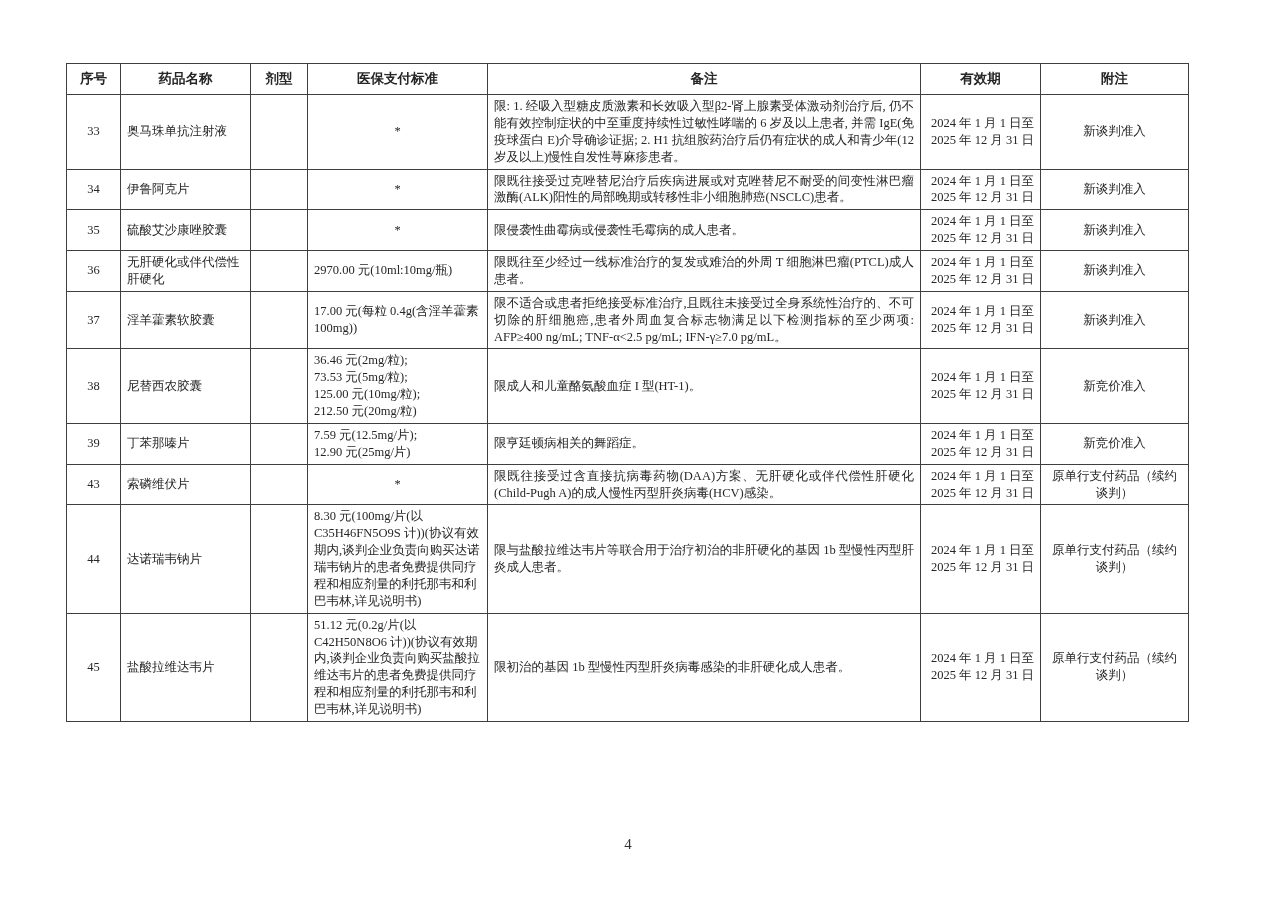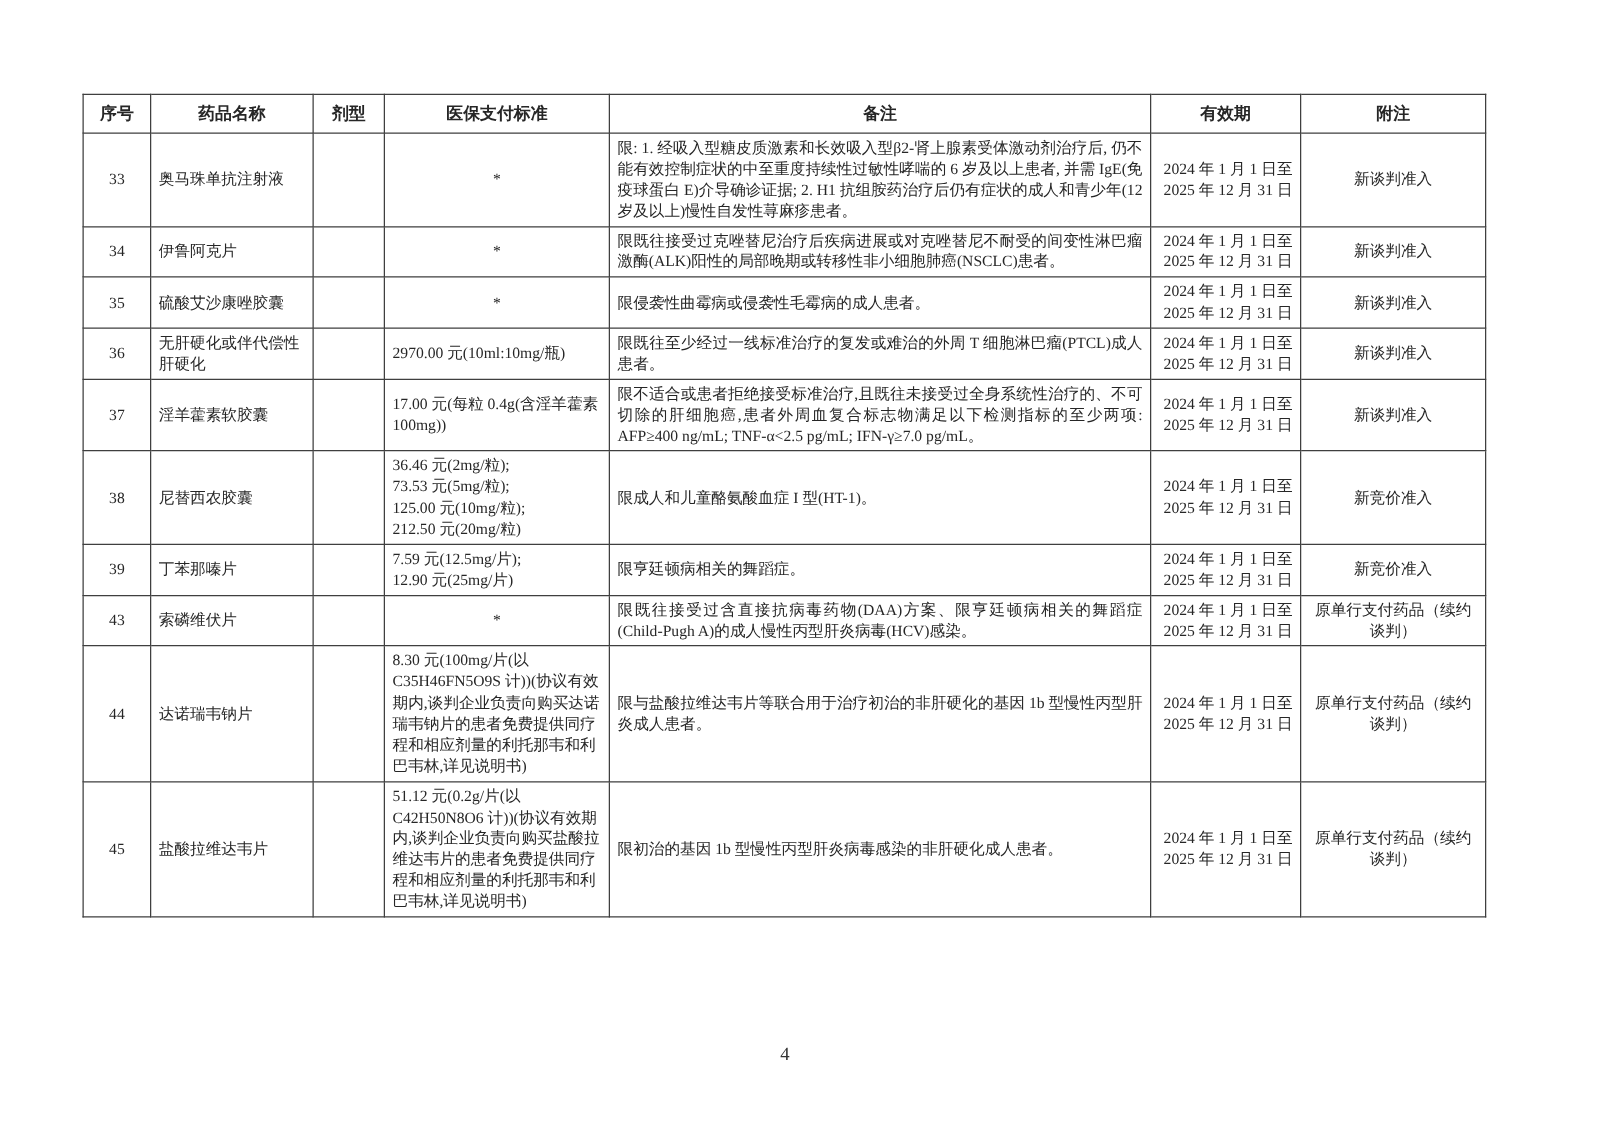--- a/index.html
+++ b/index.html
@@ -12,21 +12,21 @@
   .page {
     position: relative;
     width: 1280px;
     height: 904px;
     background: #ffffff;
     overflow: hidden;
   }
   table.drug-table {
     position: absolute;
     left: 66px;
-    top: 75px;
+    top: 63px;
     width: 1122px;
     border-collapse: collapse;
     table-layout: fixed;
     font-size: 12.5px;
     line-height: 1.35;
   }
   table.drug-table th,
   table.drug-table td {
     border: 1px solid #3f3f3f;
     vertical-align: middle;
@@ -158,21 +158,21 @@
           <td class="cell-remark">限亨廷顿病相关的舞蹈症。</td>
           <td class="cell-validity">2024 年 1 月 1 日至
 2025 年 12 月 31 日</td>
           <td class="cell-note">新竞价准入</td>
         </tr>
         <tr>
           <td class="cell-no">43</td>
           <td class="cell-name">索磷维伏片</td>
           <td class="cell-form"></td>
           <td class="cell-price center">*</td>
-          <td class="cell-remark">限既往接受过含直接抗病毒药物(DAA)方案、限亨廷顿病相关的舞蹈症(Child-Pugh A)的成人慢性丙型肝炎病毒(HCV)感染。</td>
+          <td class="cell-remark">限既往接受过含直接抗病毒药物(DAA)方案、无肝硬化或伴代偿性肝硬化(Child-Pugh A)的成人慢性丙型肝炎病毒(HCV)感染。</td>
           <td class="cell-validity">2024 年 1 月 1 日至
 2025 年 12 月 31 日</td>
           <td class="cell-note">原单行支付药品（续约谈判）</td>
         </tr>
         <tr>
           <td class="cell-no">44</td>
           <td class="cell-name">达诺瑞韦钠片</td>
           <td class="cell-form"></td>
           <td class="cell-price">8.30 元(100mg/片(以 C35H46FN5O9S 计))(协议有效期内,谈判企业负责向购买达诺瑞韦钠片的患者免费提供同疗程和相应剂量的利托那韦和利巴韦林,详见说明书)</td>
           <td class="cell-remark">限与盐酸拉维达韦片等联合用于治疗初治的非肝硬化的基因 1b 型慢性丙型肝炎成人患者。</td>

